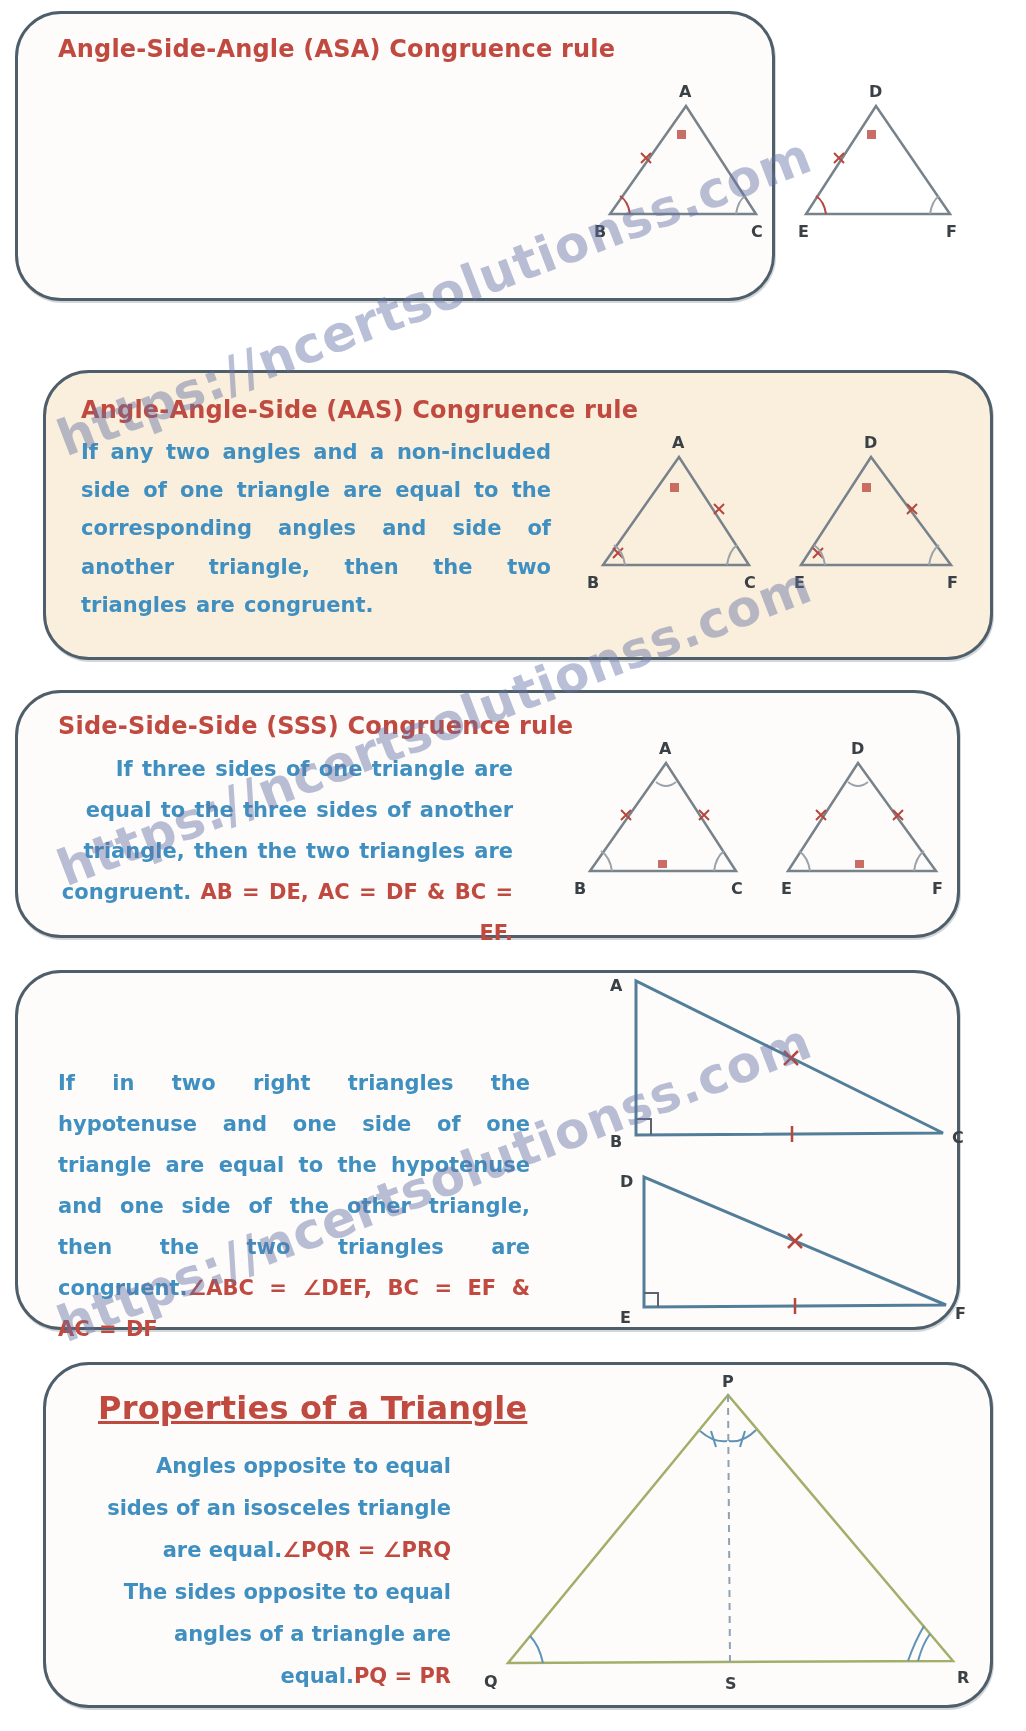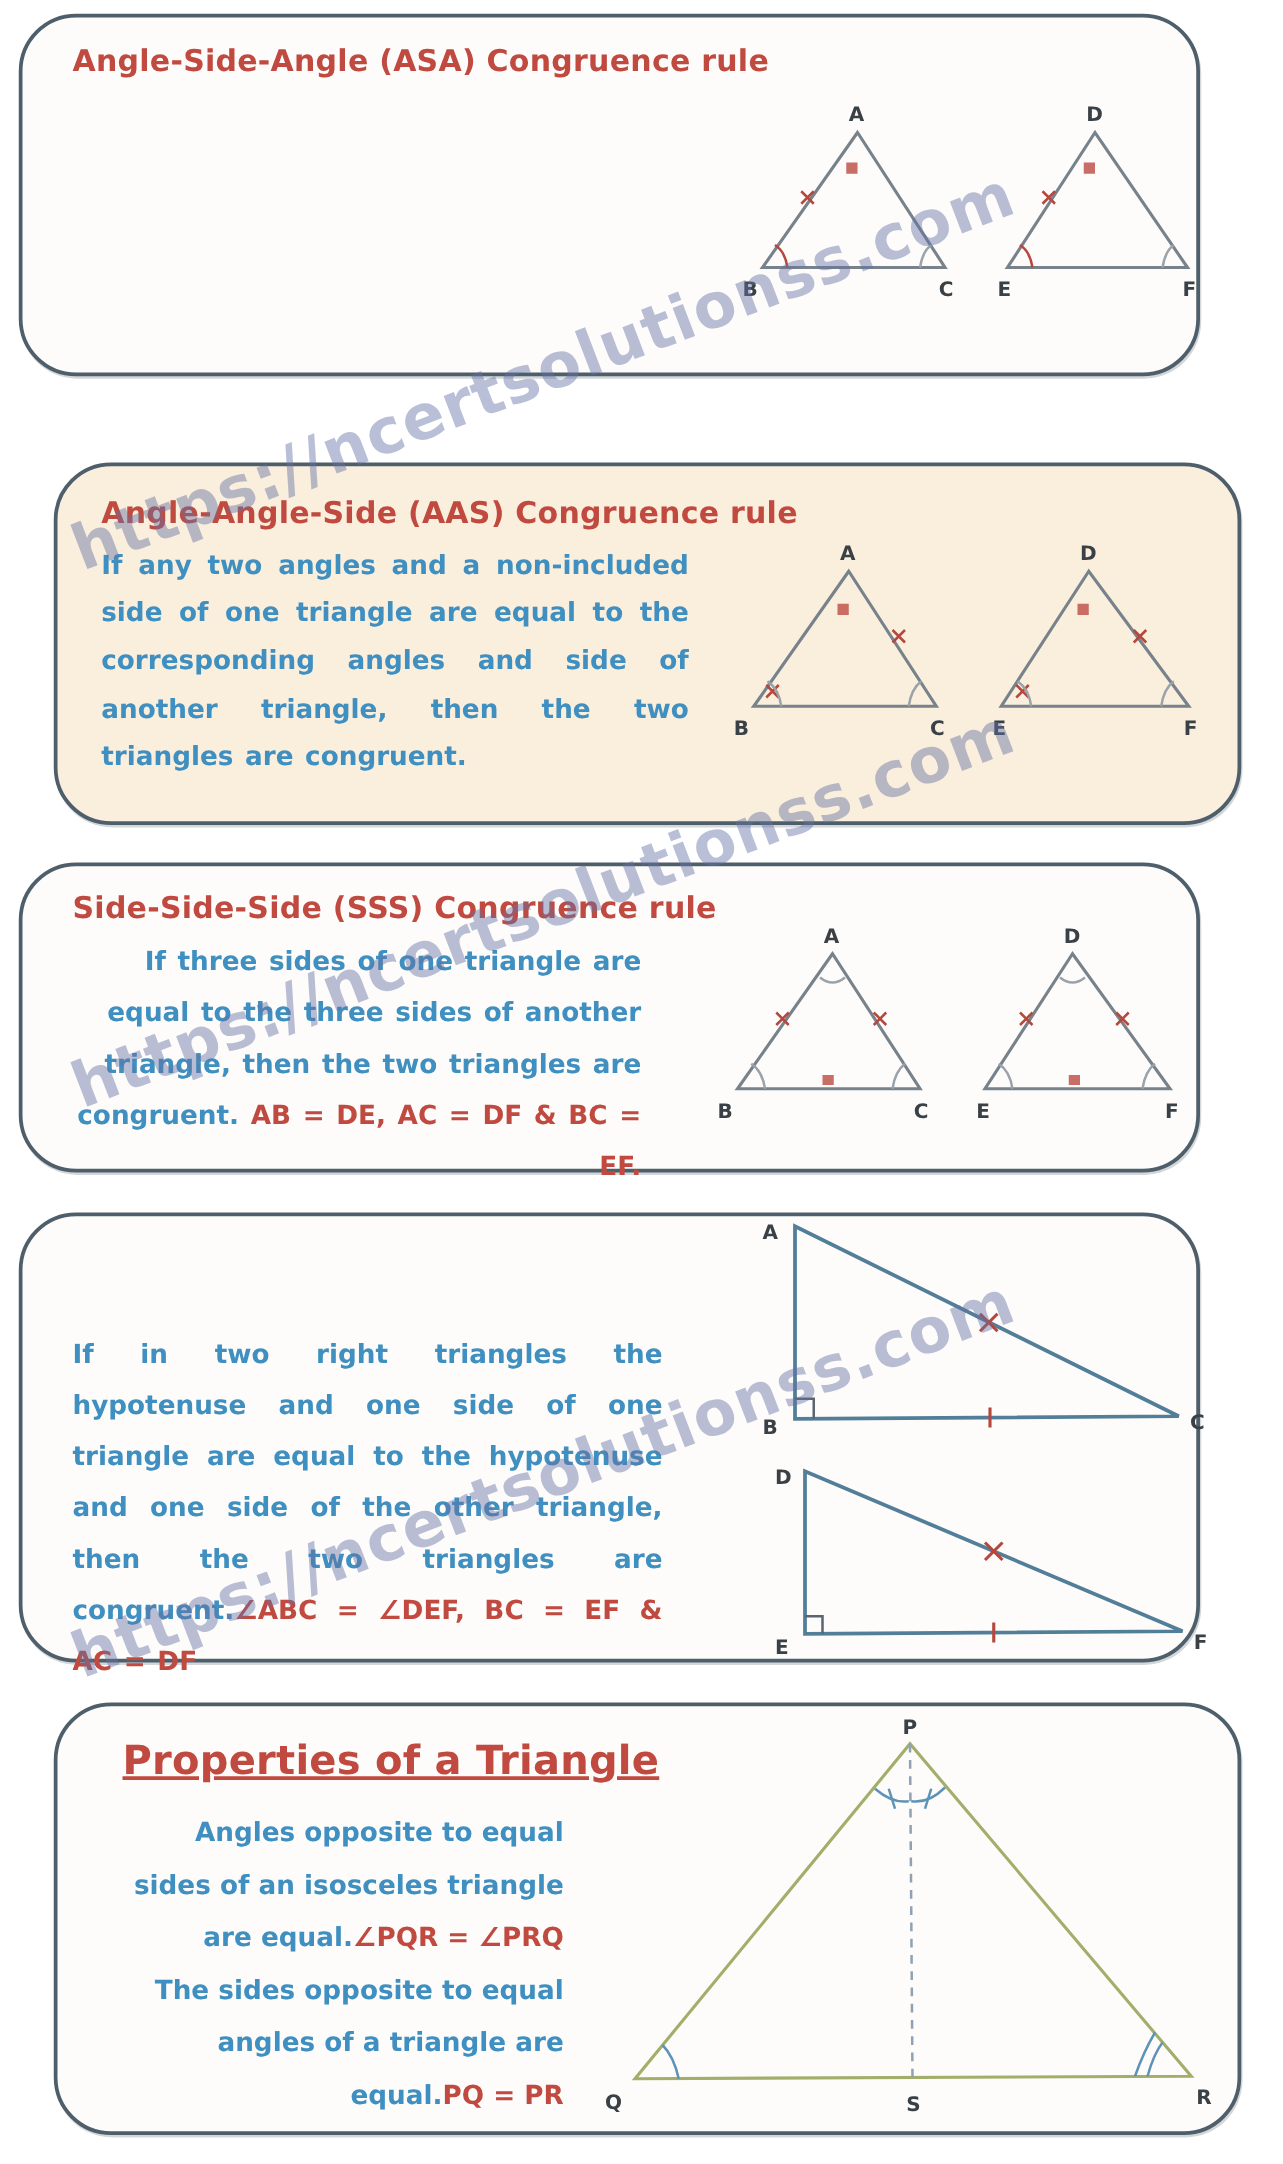--- a/index.html
+++ b/index.html
@@ -33,21 +33,21 @@
   svg text{
     font-family:"DejaVu Sans",sans-serif;font-weight:bold;font-size:16px;
     fill:#3a4146;
   }
 </style>
 </head>
 <body>
 
 <div id="page">
 
-  <div class="card" style="left:15px;top:11px;width:945px;height:290px;">
+  <div class="card" style="left:15px;top:11px;width:760px;height:290px;">
     <div class="rule-title" style="left:40px;top:18px;width:560px;">Angle-Side-Angle (ASA) Congruence rule</div>
     <svg class="diagram" style="left:540px;top:70px;" width="400" height="170" viewBox="0 0 400 170">
       <g stroke="#78828b" stroke-width="2.5" fill="none">
         <polygon points="128,22 52,130 198,130"></polygon>
       </g>
       <g>
         <rect x="119" y="46" width="9" height="9" fill="#c0554c" opacity=".85"></rect>
         <path d="M83,69 L93,79 M93,69 L83,79" stroke="#b5473d" stroke-width="2" fill="none"></path>
         <path d="M72,130 Q70,117 62,112" stroke="#b5473d" stroke-width="2" fill="none"></path>
         <path d="M178,130 Q180,117 187,112" stroke="#9aa3ab" stroke-width="2" fill="none"></path>

